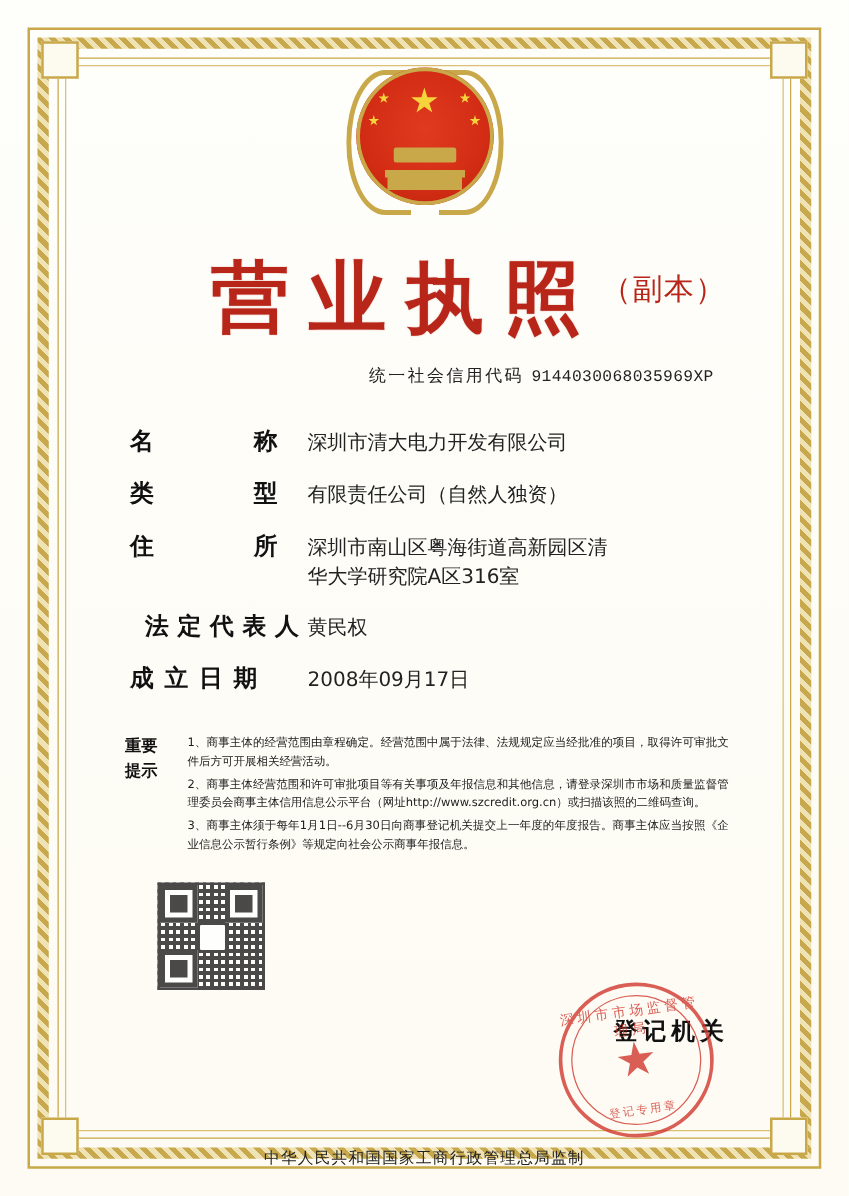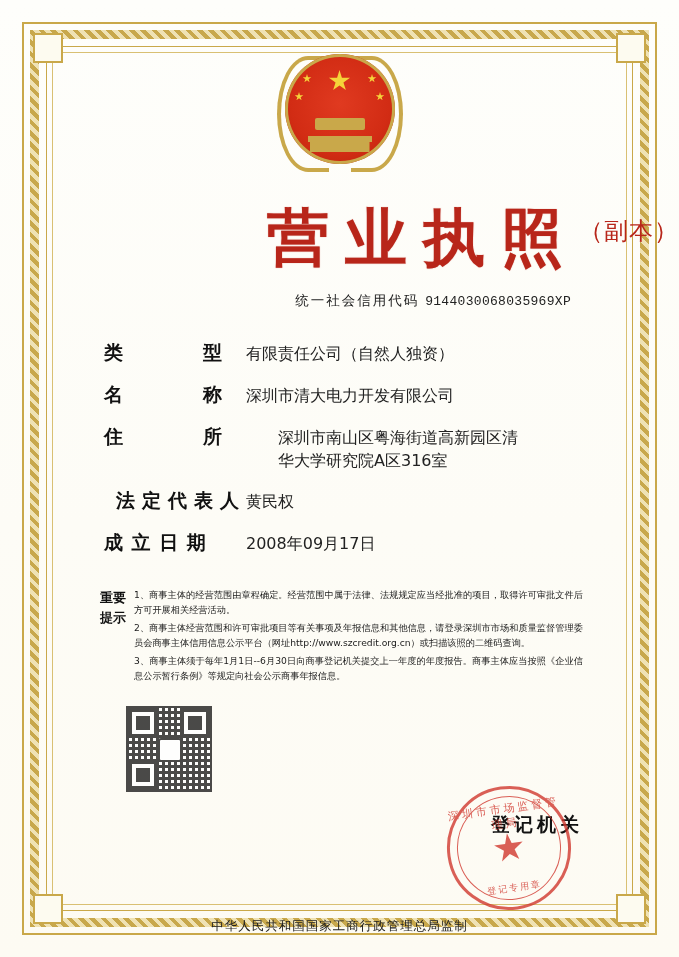--- a/index.html
+++ b/index.html
@@ -82,21 +82,21 @@
     position:absolute;width:9px;height:9px;background:#f5d33a;
     clip-path:polygon(50% 0%,61% 35%,98% 35%,68% 57%,79% 91%,50% 70%,21% 91%,32% 57%,2% 35%,39% 35%);
   }
   .emblem .s1{left:26px;top:26px;}
   .emblem .s2{left:18px;top:44px;}
   .emblem .s3{right:26px;top:26px;}
   .emblem .s4{right:18px;top:44px;}
 
   
   .title-wrap{
-    position:absolute;top:196px;left:16px;right:0;text-align:right;margin-left:37px;
+    position:absolute;top:196px;left:16px;right:0;text-align:center;margin-left:37px;
   }
   .title{
     display:inline-block;
     font-family:"DejaVu Serif", serif;
     font-size:62px;font-weight:bold;letter-spacing:16px;
     color:#b8261a;
     text-shadow:0 0 1px rgba(184,38,26,.6);
     padding-left:18px;
   }
   .title-sub{
@@ -126,21 +126,21 @@
   .value{
     font-size:16px;color:#222;line-height:1.45;
     font-family:"DejaVu Sans", sans-serif;
     padding-top:2px;
   }
   .value.num{font-family:"DejaVu Sans", sans-serif;}
 
   
   .notice{
     position:absolute;top:588px;left:100px;right:96px;
-    display:flex;align-items:flex-start;
+    display:flex;align-items:flex-start;gap:16px;
   }
   .notice-label{
     width:30px;flex:0 0 30px;
     font-size:13px;font-weight:bold;line-height:1.55;
     font-family:"DejaVu Sans", sans-serif;
     color:#111;
   }
   .notice-body{
     flex:1;font-size:9.2px;line-height:1.62;color:#1b1b1b;
     font-family:"DejaVu Sans", sans-serif;
@@ -239,30 +239,30 @@
   <div class="title-wrap">
     <span class="title">营业执照</span><span class="title-sub">（副本）</span>
   </div>
 
   <div class="code-line">
     <span class="lab">统一社会信用代码</span><span class="val">9144030068035969XP</span>
   </div>
 
   <div class="fields">
     <div class="row">
+      <div class="label sp5">名　　称</div>
+      <div class="value">深圳市清大电力开发有限公司</div>
+    </div>
+    <div class="row">
       <div class="label sp5">类　　型</div>
       <div class="value">有限责任公司（自然人独资）</div>
     </div>
     <div class="row">
-      <div class="label sp5">名　　称</div>
-      <div class="value">深圳市清大电力开发有限公司</div>
-    </div>
-    <div class="row">
       <div class="label sp5">住　　所</div>
-      <div class="value" style="max-width:240px;margin-left:32px;">深圳市南山区粤海街道高新园区清华大学研究院A区316室</div>
+      <div class="value" style="max-width:240px;">深圳市南山区粤海街道高新园区清华大学研究院A区316室</div>
     </div>
     <div class="row">
       <div class="label sp4">法定代表人</div>
       <div class="value">黄民权</div>
     </div>
     <div class="row">
       <div class="label">成 立 日 期</div>
       <div class="value num">2008年09月17日</div>
     </div>
   </div>

